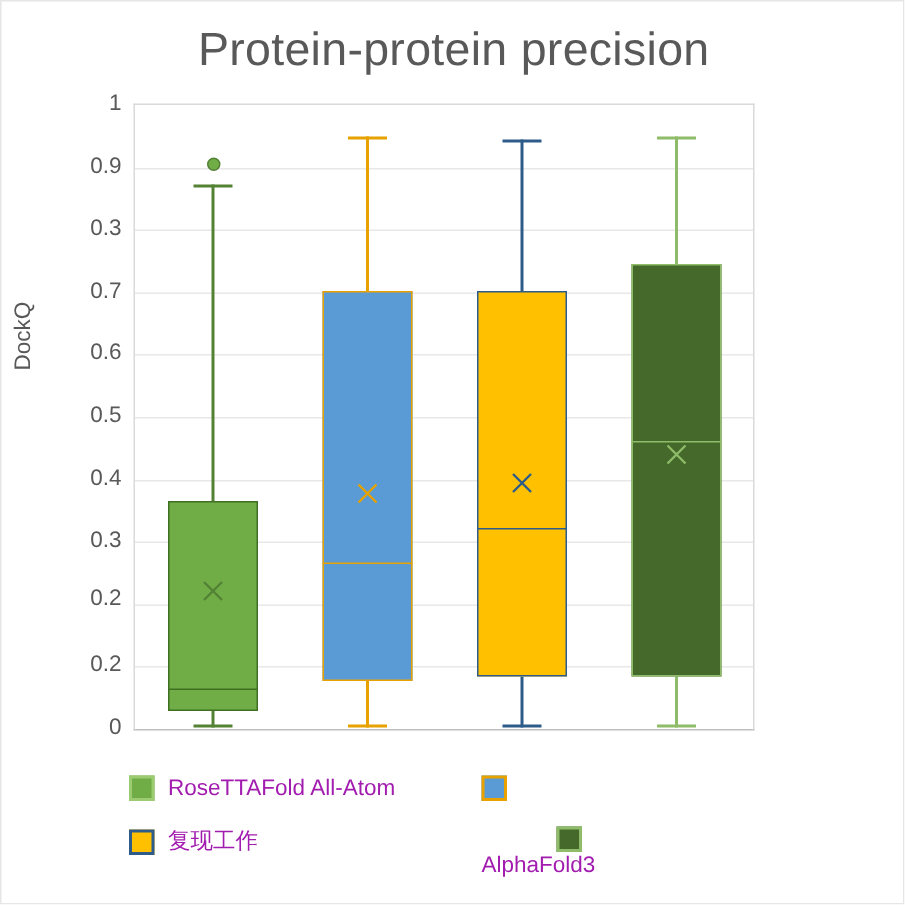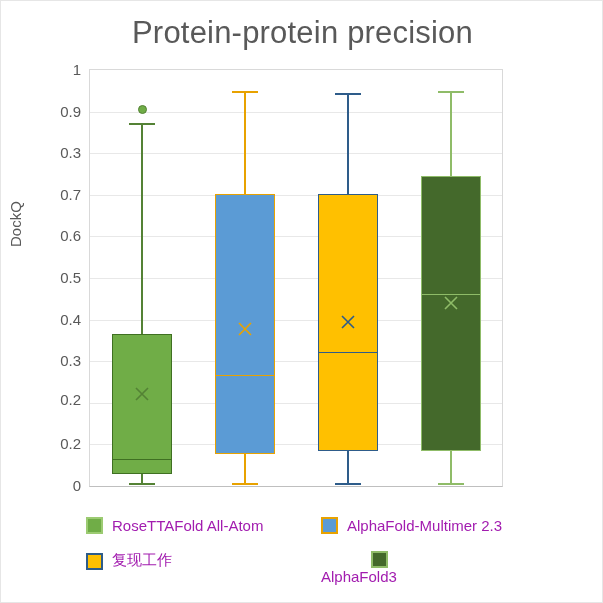--- a/index.html
+++ b/index.html
@@ -198,21 +198,20 @@
       </div>
   </div>
 
   <div id="legend">
       <div class="legend-item" style="position: absolute; left: 85px; top: 8px;">
         <span class="legend-swatch" style="background: rgb(112, 173, 71); border: 2px solid rgb(156, 203, 114);"></span>
         <span>RoseTTAFold All-Atom</span>
       </div>
       <div class="legend-item" style="position: absolute; left: 320px; top: 8px;">
         <span class="legend-swatch" style="background: rgb(91, 155, 213); border: 2px solid rgb(232, 162, 0);"></span>
-        <span>AlphaFold-Multimer 2.3</span>
       </div>
       <div class="legend-item" style="position: absolute; left: 85px; top: 42px;">
         <span class="legend-swatch" style="background: rgb(255, 192, 0); border: 2px solid rgb(46, 92, 138);"></span>
         <span>复现工作</span>
       </div>
       <div class="legend-item" style="position: absolute; left: 320px; top: 42px; flex-direction: column;">
         <span class="legend-swatch" style="background: rgb(68, 105, 43); border: 2px solid rgb(143, 188, 104);"></span>
         <span>AlphaFold3</span>
       </div>
     </div>

